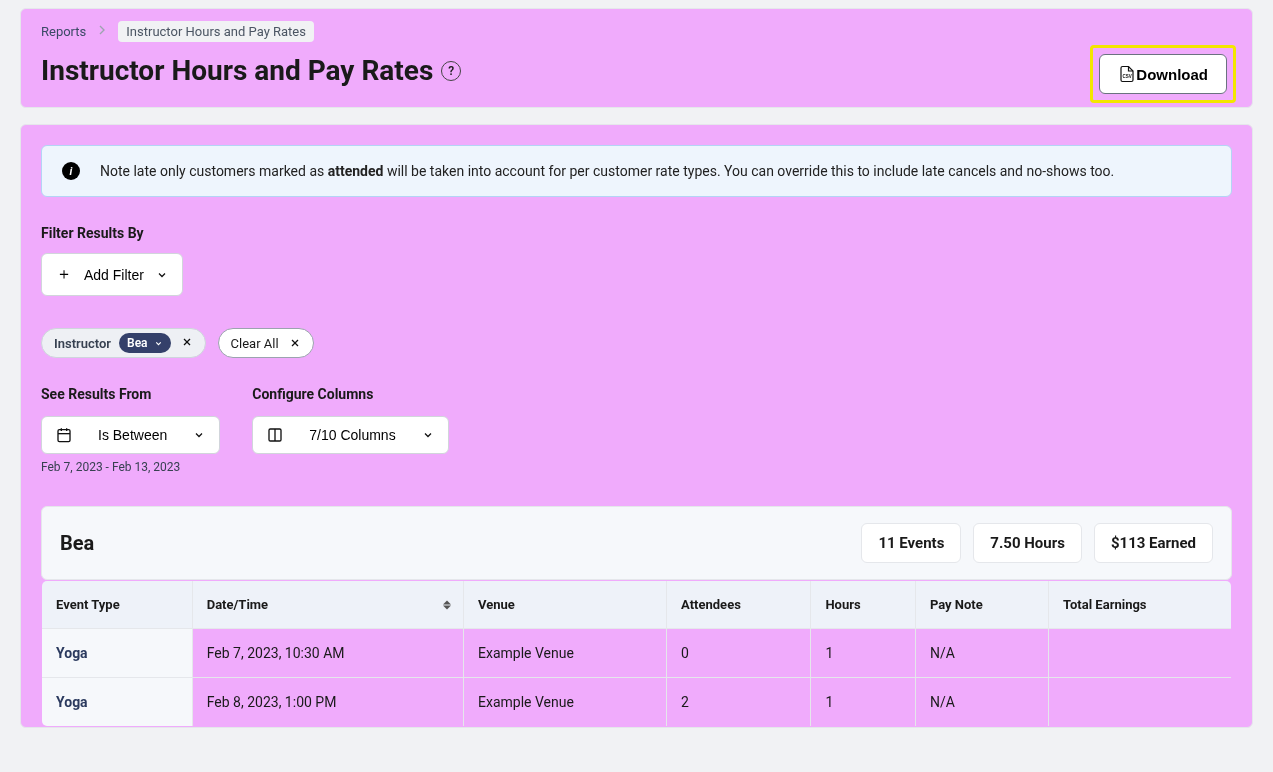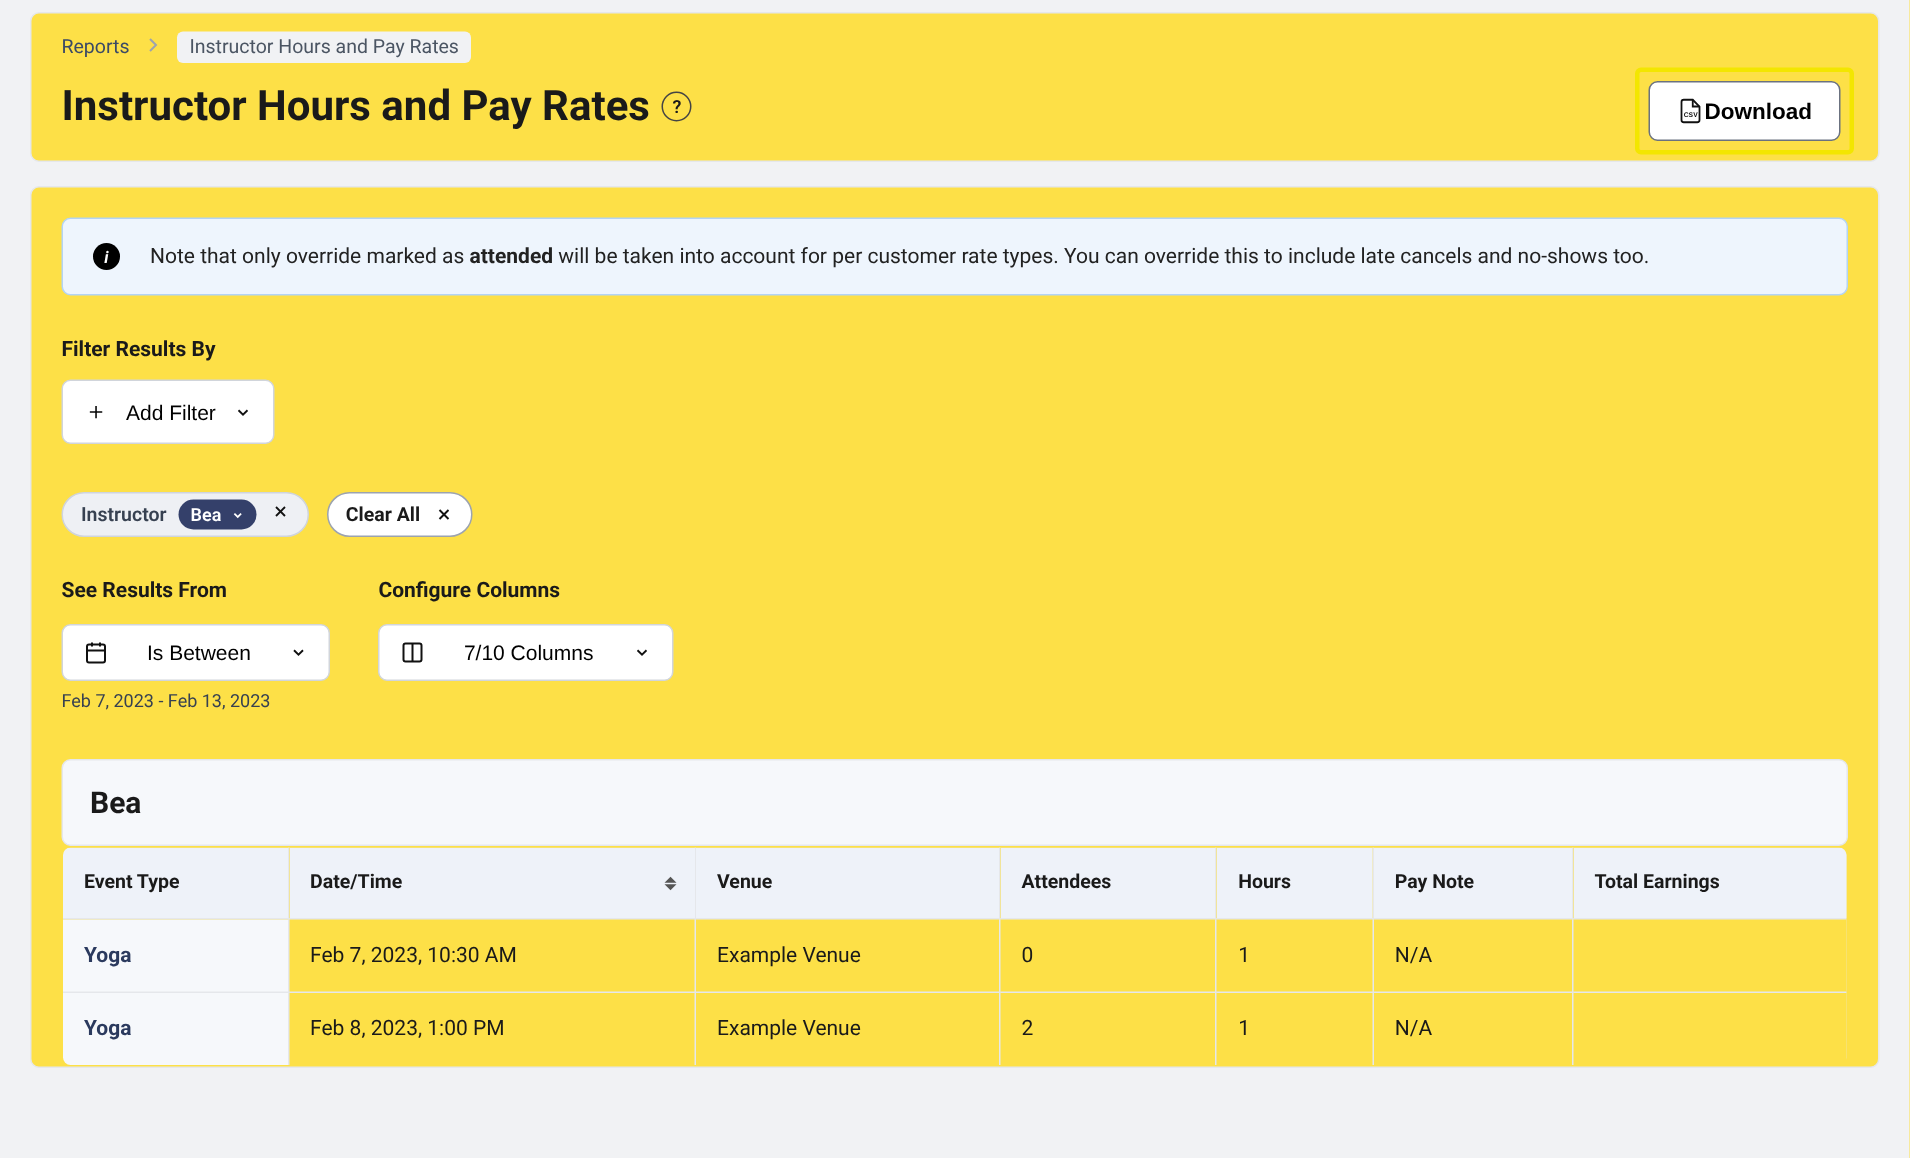--- a/index.html
+++ b/index.html
@@ -6,21 +6,21 @@
   body {
     font-family: -apple-system, BlinkMacSystemFont, "Segoe UI", Roboto, "Helvetica Neue", Arial, sans-serif;
     background: #f1f2f4;
     color: #1a1a1a;
     font-size: 14px;
   }
   .container {
     padding: 8px 20px 0 20px;
   }
   .card {
-    background: #fde047;
+    background: #f0abfc;
     border: 1px solid #e5e7eb;
     border-radius: 6px;
     padding: 16px 20px;
     margin-bottom: 16px;
   }
   .header-card {
     padding: 12px 20px 20px 20px;
     position: relative;
   }
   .breadcrumb {
@@ -162,21 +162,20 @@
   .clear-chip {
     display: inline-flex;
     align-items: center;
     gap: 10px;
     border: 1px solid #9ca3af;
     border-radius: 999px;
     padding: 6px 12px;
     background: #fff;
     font-size: 13px;
     cursor: pointer;
-    font-weight: bold;
   }
   .controls-row {
     display: flex;
     gap: 32px;
     margin-bottom: 6px;
   }
   .control-col { display: flex; flex-direction: column; }
   .select-btn {
     display: inline-flex;
     align-items: center;
@@ -304,21 +303,21 @@
         <span>Download</span>
       </button>
     </div>
   </div>
 
   <div class="card body-card">
 
     <div class="info-banner">
       <span class="info-icon">i</span>
       <span class="info-text">
-        <span>Note that only override marked as </span><b>attended</b><span> will be taken into account for per customer rate types. You can override this to include late cancels and no-shows too.</span>
+        <span>Note late only customers marked as </span><b>attended</b><span> will be taken into account for per customer rate types. You can override this to include late cancels and no-shows too.</span>
       </span>
     </div>
 
     <div class="section-label">Filter Results By</div>
     <button class="add-filter-btn">
       <span class="plus">＋</span>
       <span>Add Filter</span>
       <svg class="chev-down" viewBox="0 0 24 24" fill="none" stroke="#111" stroke-width="2.5">
           <polyline points="6 9 12 15 18 9"></polyline>
         </svg>
@@ -376,20 +375,25 @@
           <span>7/10 Columns</span>
           <svg class="chev-down" viewBox="0 0 24 24" fill="none" stroke="#111" stroke-width="2.5">
               <polyline points="6 9 12 15 18 9"></polyline>
             </svg>
         </button>
       </div>
     </div>
 
     <div class="summary-bar">
       <span class="summary-name">Bea</span>
+      <div class="summary-stats">
+        <span class="stat-box">11 Events</span>
+        <span class="stat-box">7.50 Hours</span>
+        <span class="stat-box">$113 Earned</span>
+      </div>
     </div>
 
 
     <table class="data-table">
       <thead>
         <tr>
           <th>Event Type</th>
           <th>
             <span>Date/Time</span>
             <span class="sort-icon">

